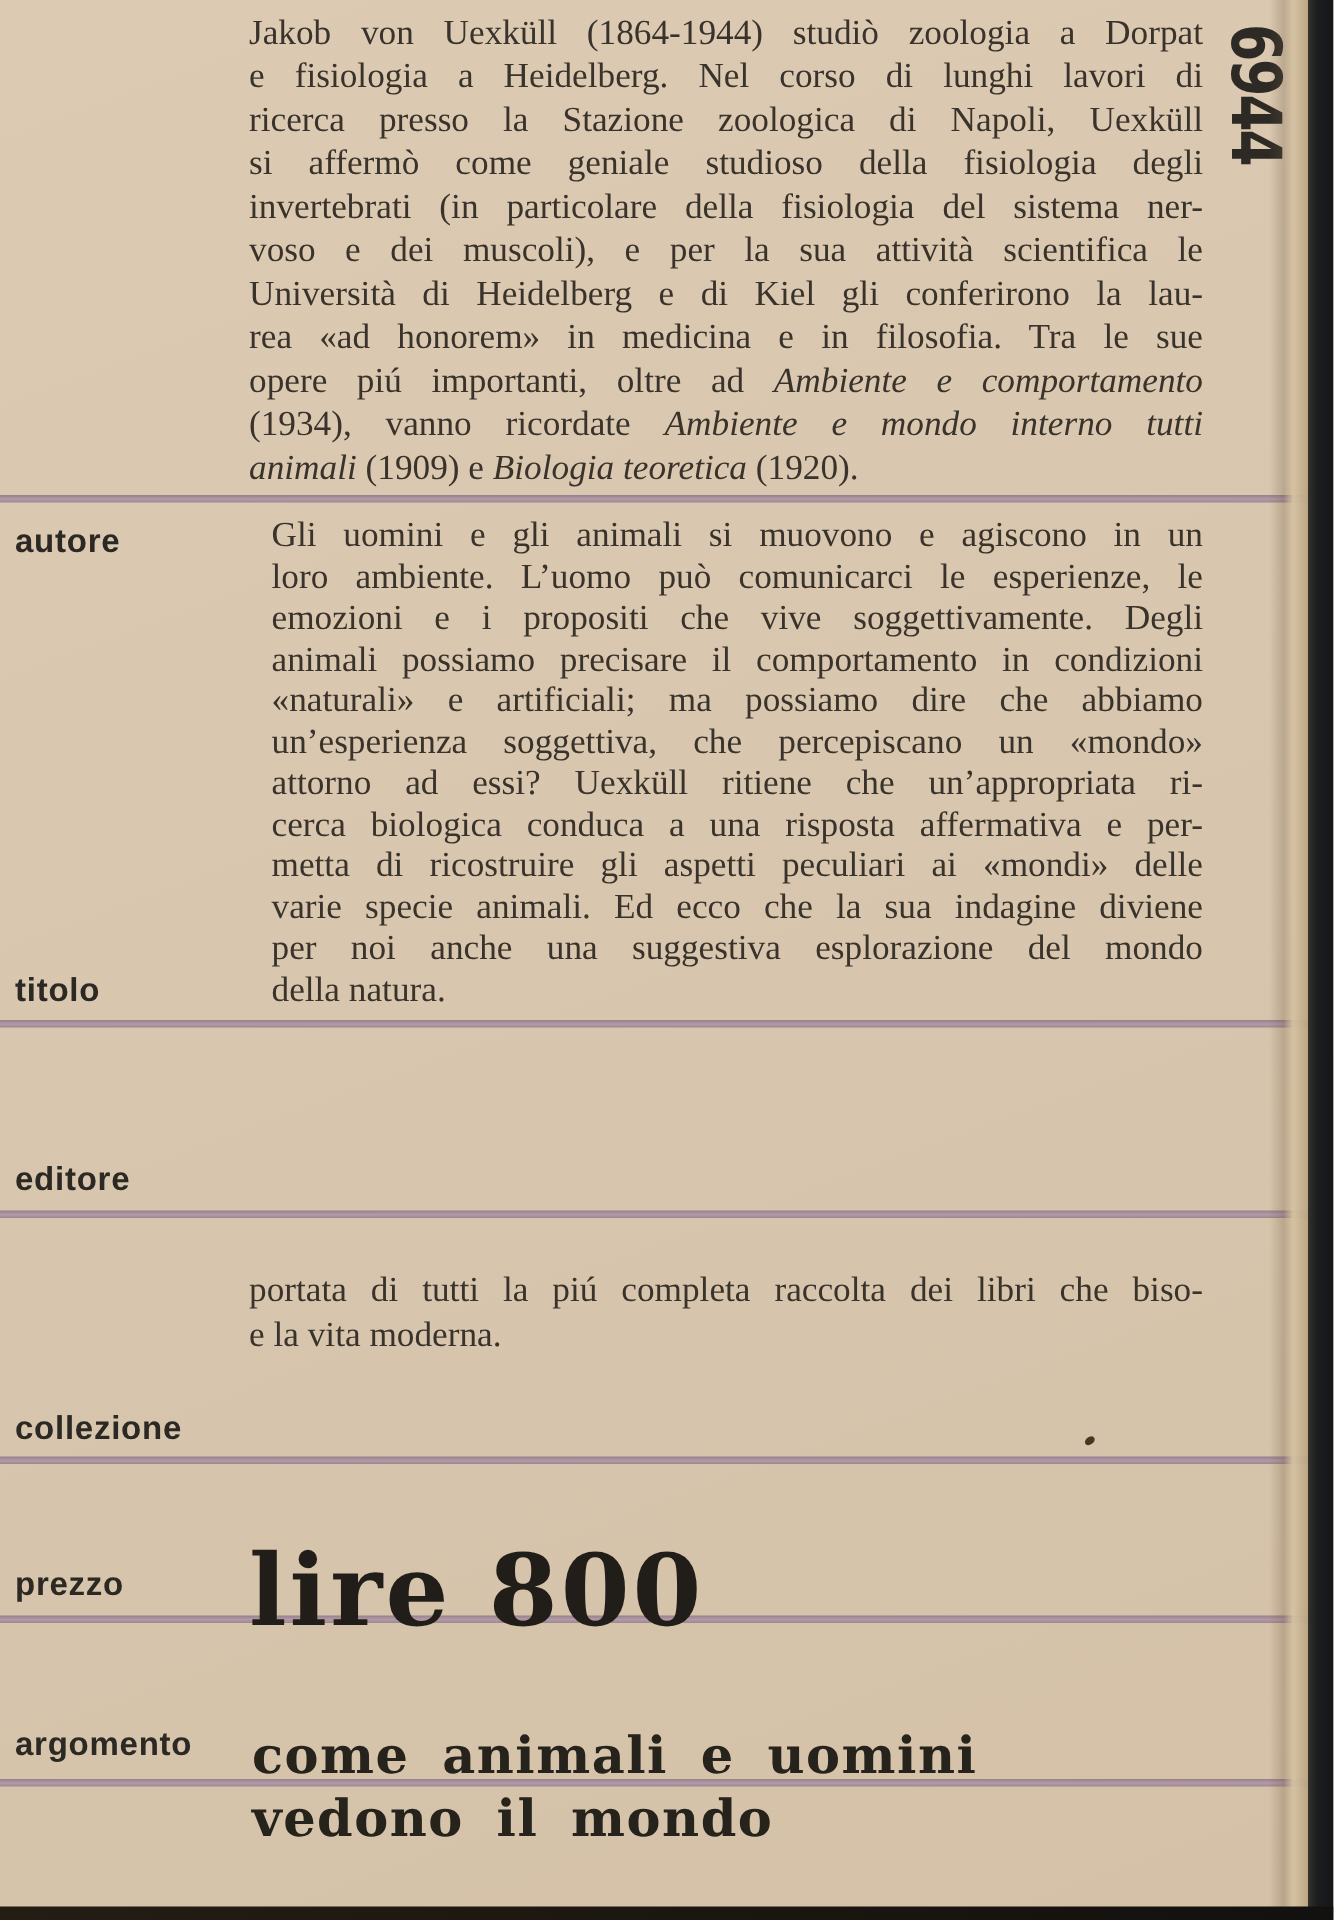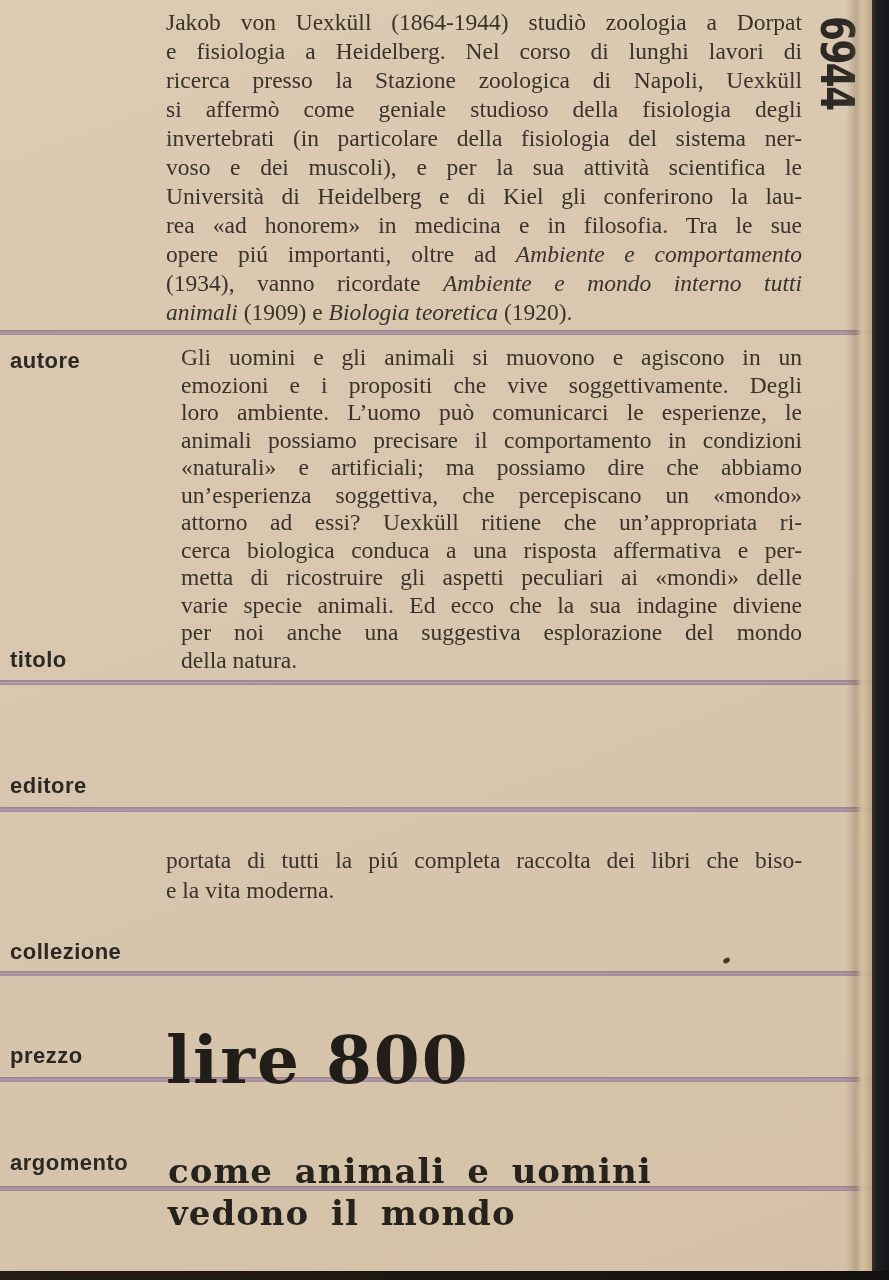--- a/index.html
+++ b/index.html
@@ -117,22 +117,22 @@
     <div class="line"><span>voso e dei muscoli), e per la sua attività scientifica le</span></div>
     <div class="line"><span>Università di Heidelberg e di Kiel gli conferirono la lau-</span></div>
     <div class="line"><span>rea «ad honorem» in medicina e in filosofia. Tra le sue</span></div>
     <div class="line"><span>opere piú importanti, oltre ad </span><span class="it">Ambiente e comportamento</span></div>
     <div class="line"><span>(1934), vanno ricordate </span><span class="it">Ambiente e mondo interno tutti</span></div>
     <div class="line last"><span class="it">animali</span><span> (1909) e </span><span class="it">Biologia teoretica</span><span> (1920).</span></div>
   </div>
 
 <div class="col para p2" style="top:344px;">
     <div class="line"><span>Gli uomini e gli animali si muovono e agiscono in un</span></div>
+    <div class="line"><span>loro ambiente. L’uomo può comunicarci le esperienze, le</span></div>
     <div class="line"><span>emozioni e i propositi che vive soggettivamente. Degli</span></div>
-    <div class="line"><span>loro ambiente. L’uomo può comunicarci le esperienze, le</span></div>
     <div class="line"><span>animali possiamo precisare il comportamento in condizioni</span></div>
     <div class="line"><span>«naturali» e artificiali; ma possiamo dire che abbiamo</span></div>
     <div class="line"><span>un’esperienza soggettiva, che percepiscano un «mondo»</span></div>
     <div class="line"><span>attorno ad essi? Uexküll ritiene che un’appropriata ri-</span></div>
     <div class="line"><span>cerca biologica conduca a una risposta affermativa e per-</span></div>
     <div class="line"><span>metta di ricostruire gli aspetti peculiari ai «mondi» delle</span></div>
     <div class="line"><span>varie specie animali. Ed ecco che la sua indagine diviene</span></div>
     <div class="line"><span>per noi anche una suggestiva esplorazione del mondo</span></div>
     <div class="line last"><span>della natura.</span></div>
   </div>

